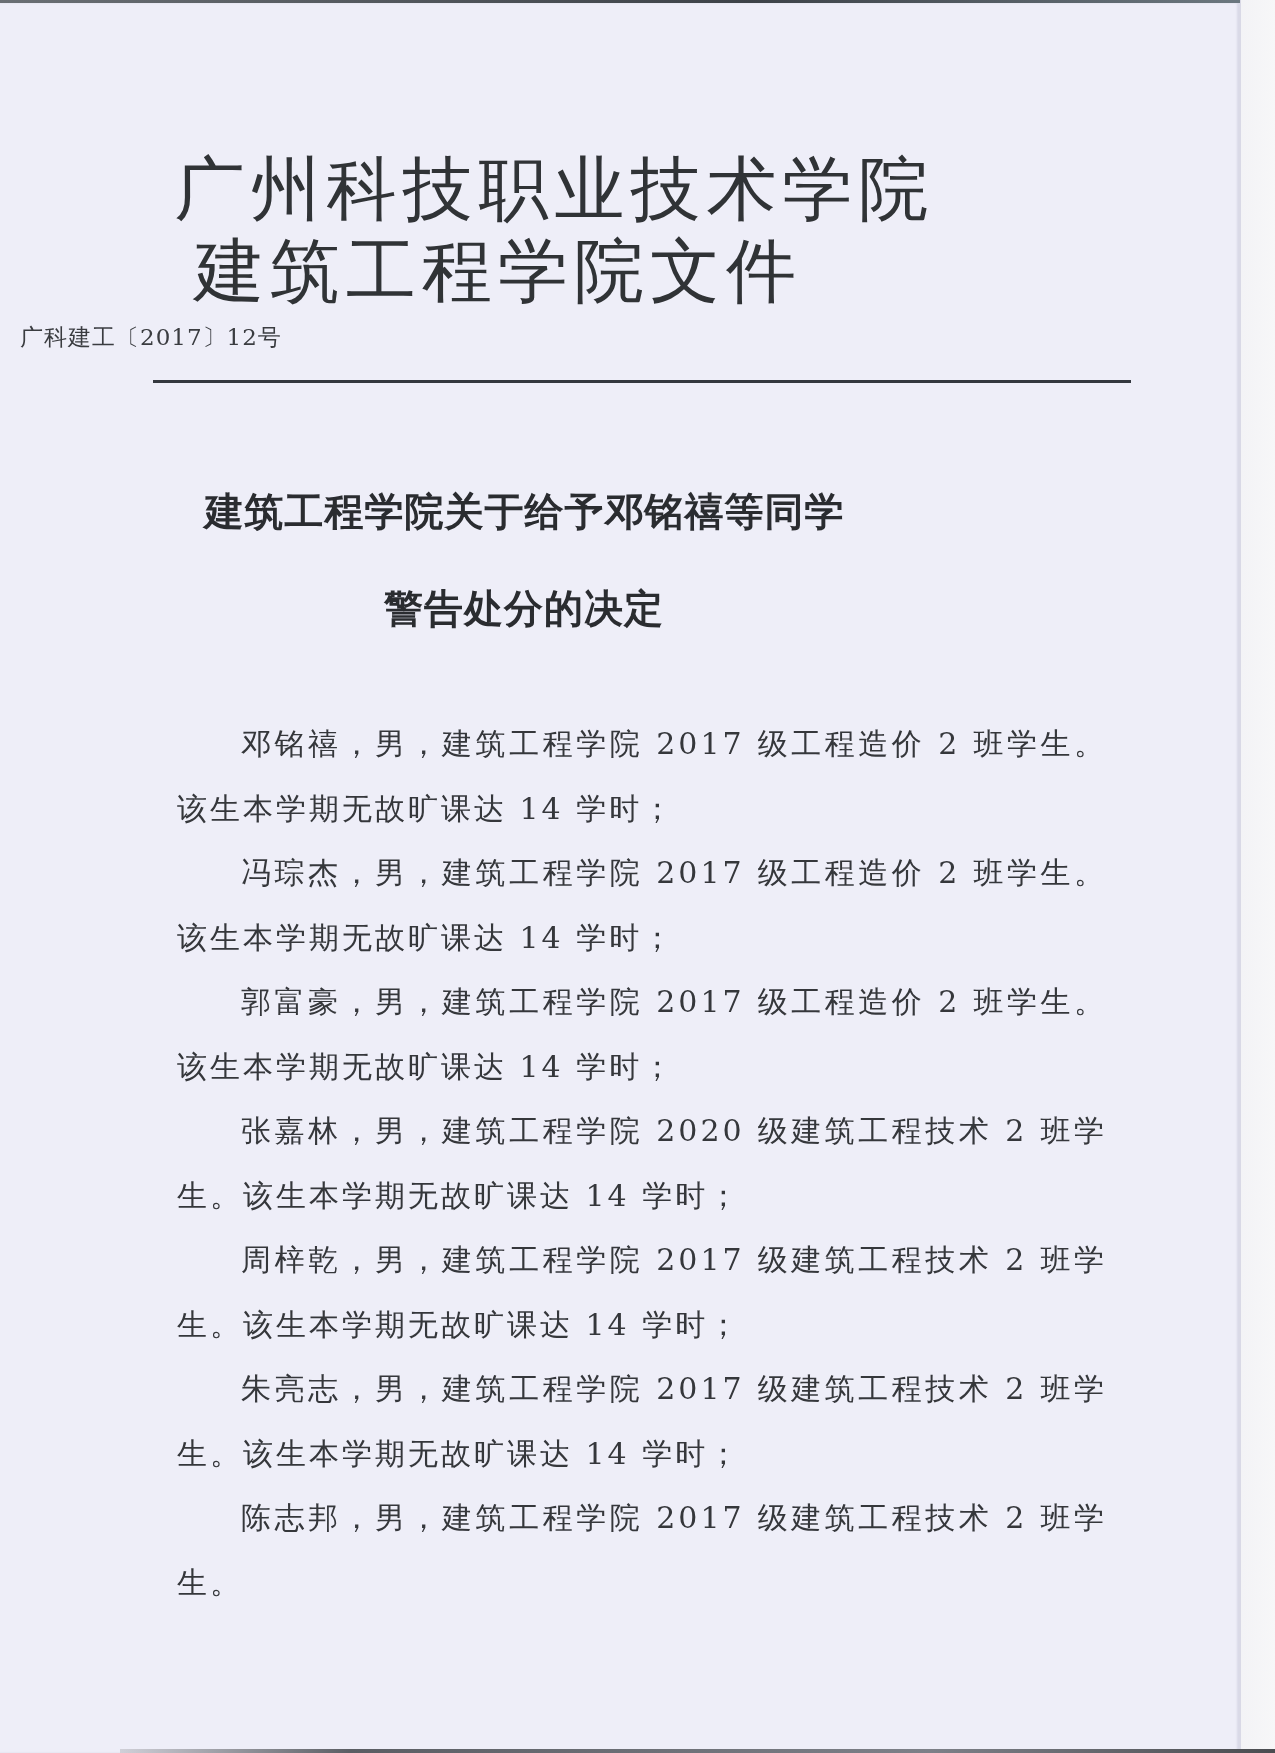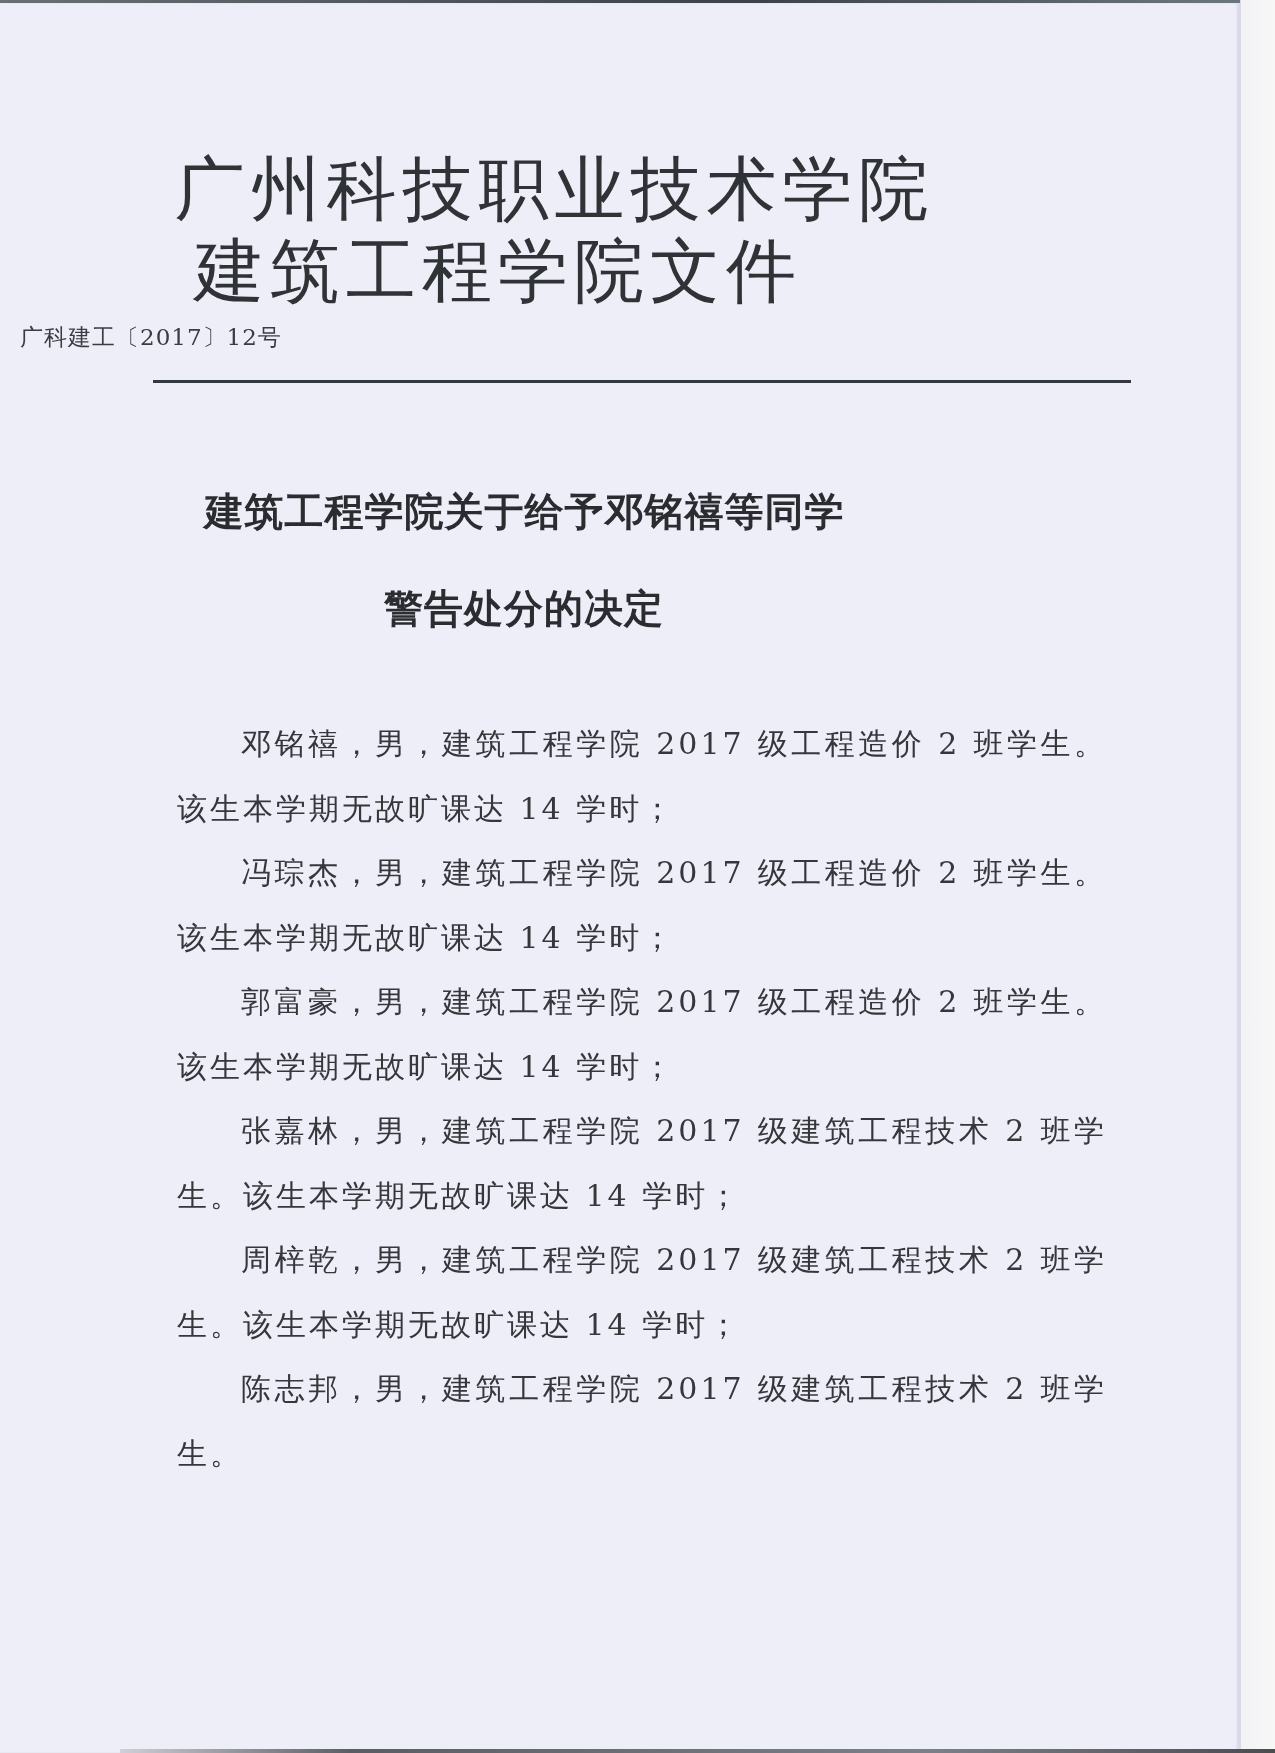--- a/index.html
+++ b/index.html
@@ -134,18 +134,19 @@
 
 <div class="doc-title">
   <span class="t1">建筑工程学院关于给予邓铭禧等同学</span>
   <span class="t2">警告处分的决定</span>
 </div>
 
 <div class="body-text">
   <p class="entry">邓铭禧，男，建筑工程学院 2017 级工程造价 2 班学生。该生本学期无故旷课达 14 学时；</p>
   <p class="entry">冯琮杰，男，建筑工程学院 2017 级工程造价 2 班学生。该生本学期无故旷课达 14 学时；</p>
   <p class="entry">郭富豪，男，建筑工程学院 2017 级工程造价 2 班学生。该生本学期无故旷课达 14 学时；</p>
-  <p class="entry">张嘉林，男，建筑工程学院 2017 级建筑工程技术 2 班学生。该生本学期无故旷课达 14 学时；</p>
+  <p class="entry">张嘉林，男，建筑工程学院 2020 级建筑工程技术 2 班学生。该生本学期无故旷课达 14 学时；</p>
   <p class="entry">周梓乾，男，建筑工程学院 2017 级建筑工程技术 2 班学生。该生本学期无故旷课达 14 学时；</p>
+  <p class="entry">朱亮志，男，建筑工程学院 2017 级建筑工程技术 2 班学生。该生本学期无故旷课达 14 学时；</p>
   <p class="entry">陈志邦，男，建筑工程学院 2017 级建筑工程技术 2 班学生。</p>
 </div>
 
 <div class="bottom-edge"></div>
 
 </body></html>

